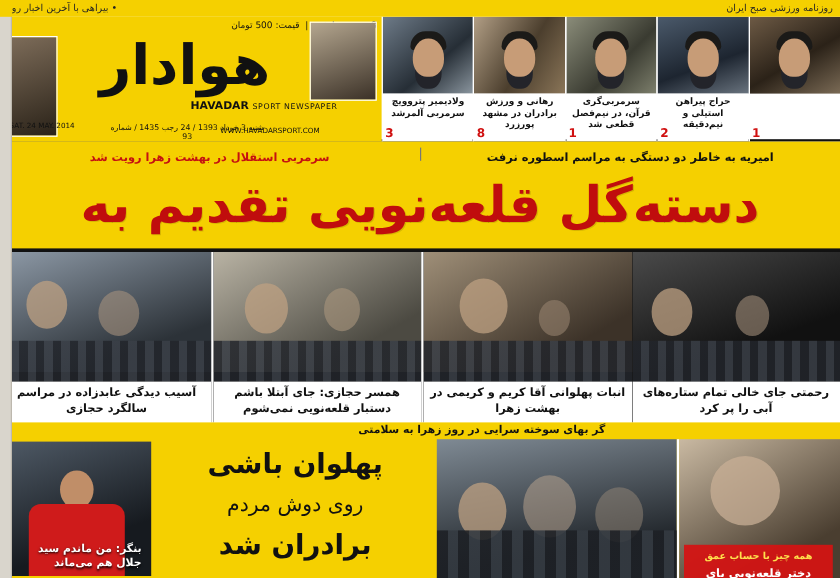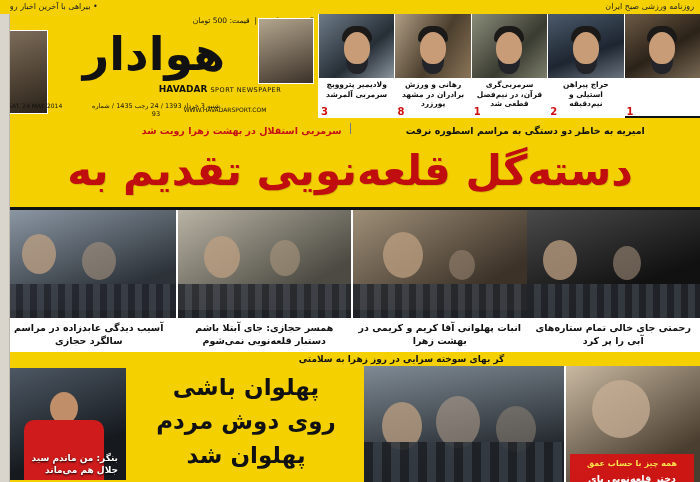--- a/index.html
+++ b/index.html
@@ -225,21 +225,21 @@
     position: absolute; left: 6px; bottom: 4px; width: 110px;
     color: #fff; font-size: 9px; font-weight: bold; line-height: 12px;
     text-shadow: 0 1px 2px #000; text-align: right;
   }
   .bot-mid-text {
     position: absolute; left: 128px; top: 18px; width: 236px; height: 108px;
     text-align: center;
     color: #111;
   }
   .bot-mid-text .l1 { font-size: 23px; font-weight: bold; line-height: 34px; text-align: center; }
-  .bot-mid-text .l2 { font-size: 23px; font-weight: bold; line-height: 34px; }
+  .bot-mid-text .l2 { font-size: 17px; font-weight: normal; line-height: 34px; }
   .bot-mid-text .l3 { font-size: 23px; font-weight: bold; line-height: 34px; }
   .bot-photo-main {
     position: absolute; left: 364px; top: 14px; width: 202px; height: 116px;
     background: linear-gradient(170deg,#7f8a94,#22272c 75%);
     overflow: hidden;
     border-right: 2px solid #fff;
   }
   .bot-photo-right {
     position: absolute; left: 566px; top: 14px; width: 134px; height: 116px;
     background: linear-gradient(150deg,#c9b9a2,#4a3e30 78%);
@@ -349,21 +349,21 @@
       </div>
     </div>
   </div>
 
   <div class="lead-band">
     <div class="lead-kicker-row">
       <div style="flex:1 1 0; text-align:center;">
         <span class="kick">امیریه به خاطر دو دستگی به مراسم اسطوره نرفت</span>
       </div>
       <div class="kick-sep"></div>
-      <div style="flex:1 1 0; ">
+      <div style="flex:1 1 0; text-align:center;">
         <span class="kick red">سرمربی استقلال در بهشت زهرا رویت شد</span>
       </div>
     </div>
     <div class="lead-head">دسته‌گل قلعه‌نویی تقدیم به حجازی!</div>
   </div>
 
   <div class="mid-row">
 
     <div class="mid-cell">
       <div class="mid-photo m1">
@@ -410,21 +410,21 @@
       <div class="bl-photo">
         <div class="bl-head"></div>
         <div class="bl-kit"></div>
         <div class="bl-label">بنگر: من ماندم سید جلال هم می‌ماند</div>
       </div>
     </div>
 
     <div class="bot-mid-text">
       <div class="l1">پهلوان باشی</div>
       <div class="l2">روی دوش مردم</div>
-      <div class="l3">پهلوان شد</div>
+      <div class="l3">برادران شد</div>
     </div>
 
     <div class="bot-photo-main">
       <div class="blob" style="left:18px; top:36px; width:40px; height:48px;"></div>
       <div class="blob" style="left:72px; top:30px; width:44px; height:52px; background:rgba(180,160,140,.55);"></div>
       <div class="blob" style="left:132px; top:40px; width:40px; height:46px; background:rgba(150,135,120,.5);"></div>
       <div style="position:absolute;left:0;bottom:0;width:100%;height:40px;background:repeating-linear-gradient(90deg,#1d2025 0 9px,#343a41 9px 18px);opacity:.9;"></div>
     </div>
 
     <div class="bot-photo-right">

